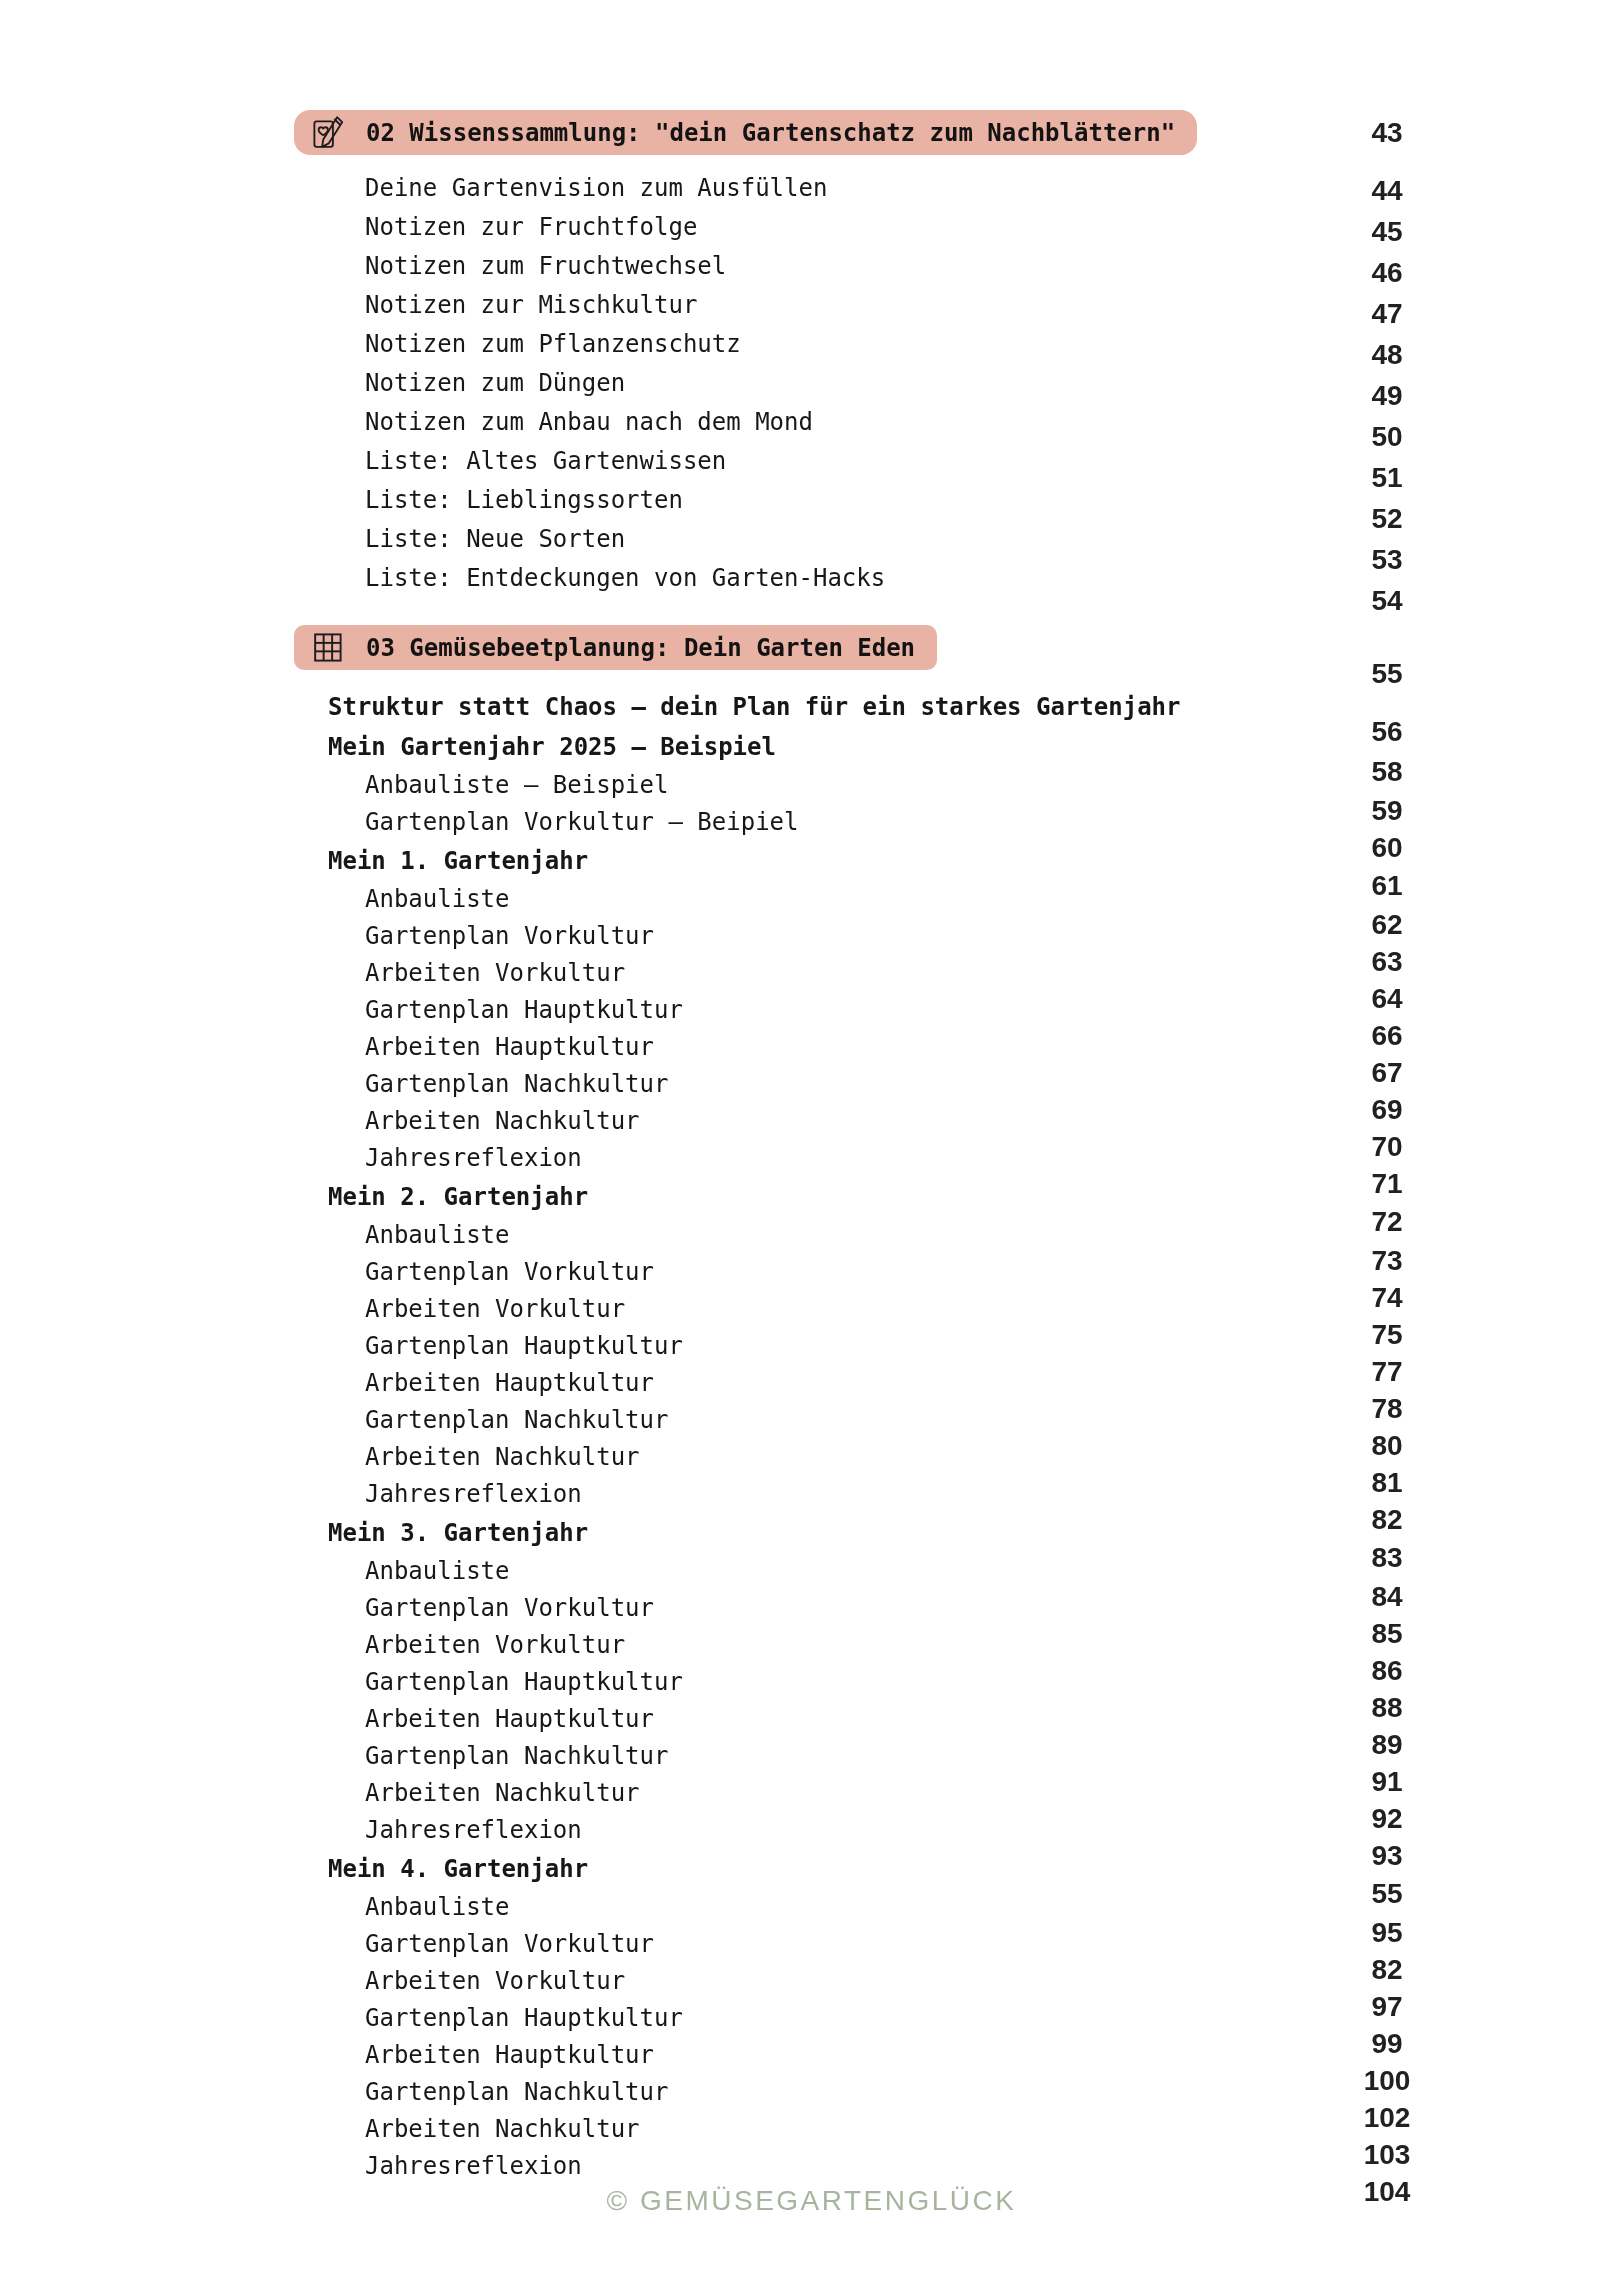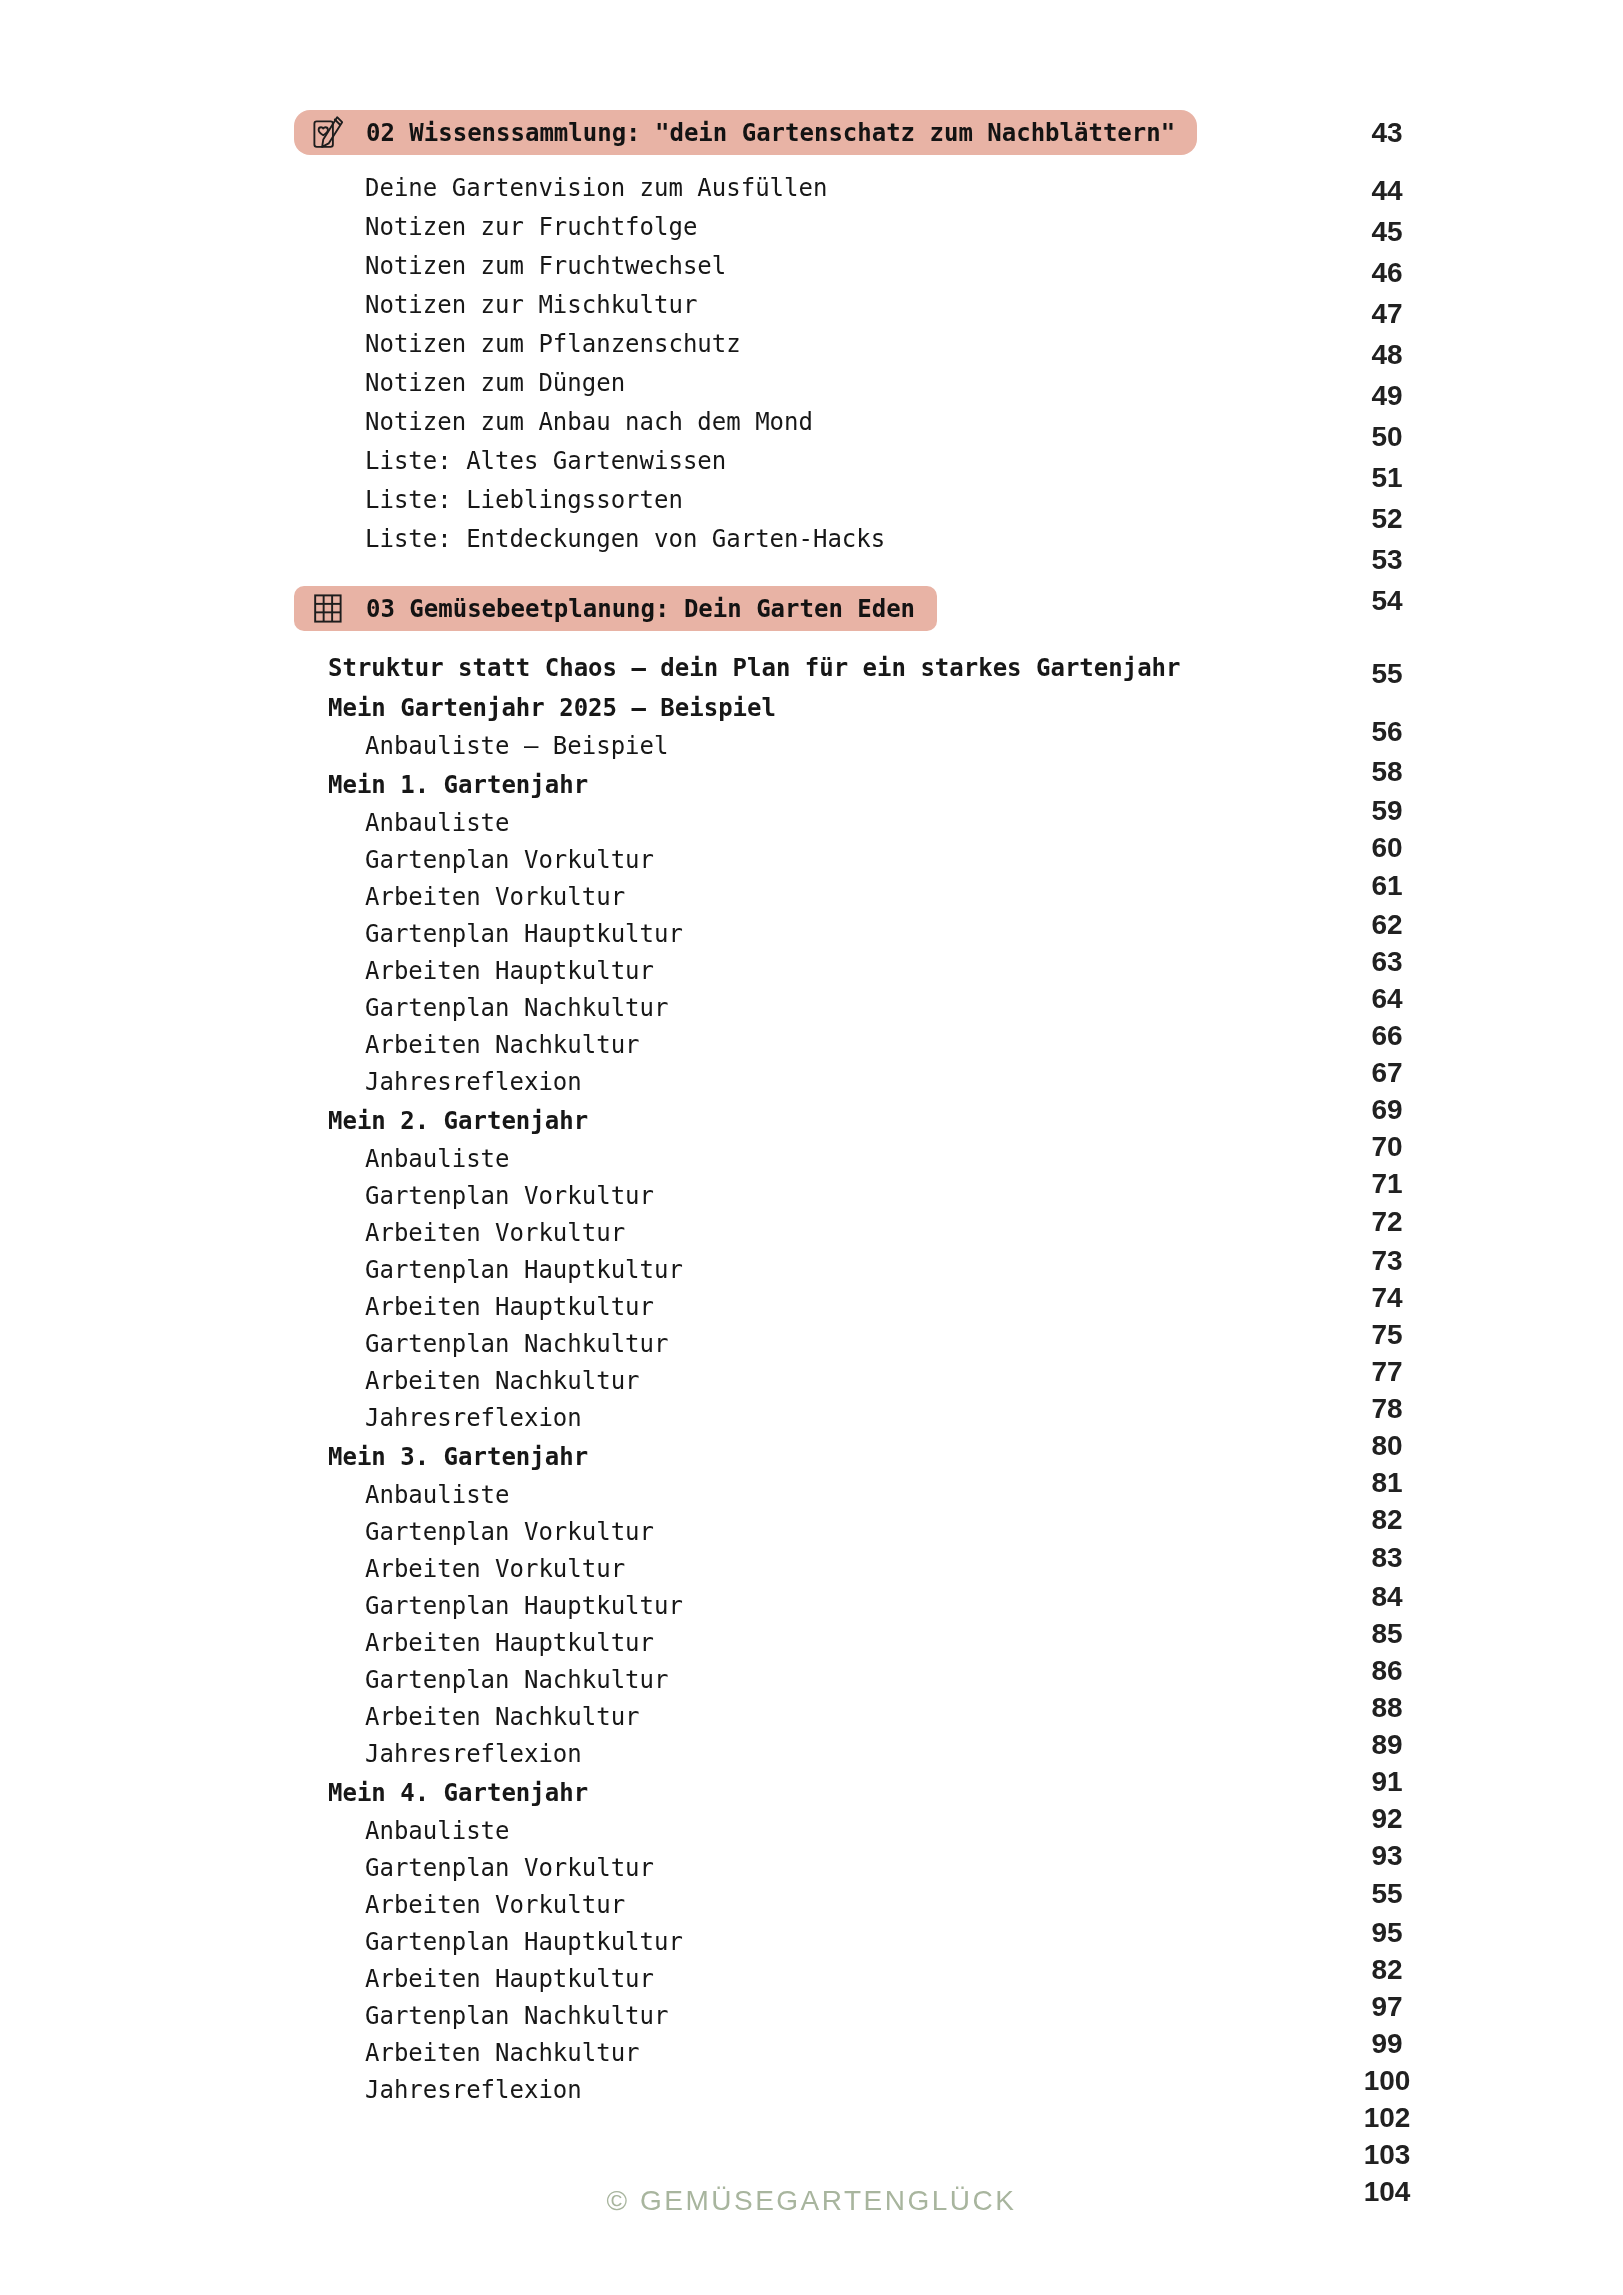--- a/index.html
+++ b/index.html
@@ -69,20 +69,23 @@
       <div class="lrow lr-s1">
         <span>Notizen zum Anbau nach dem Mond</span>
       </div>
       <div class="lrow lr-s1">
         <span>Liste: Altes Gartenwissen</span>
       </div>
       <div class="lrow lr-s1">
         <span>Liste: Lieblingssorten</span>
       </div>
       <div class="lrow lr-s1">
+        <span>Liste: Neue Sorten</span>
+      </div>
+      <div class="lrow lr-s1">
         <span>Liste: Entdeckungen von Garten-Hacks</span>
       </div>
       <div class="band second">
         <span class="band-icon">
           <svg width="37" height="37" viewBox="0 0 48 48" fill="none" stroke="#1d1d1d" stroke-width="2.5" stroke-linejoin="miter">
             <rect x="8" y="7" width="33" height="34"></rect>
             <line x1="19" y1="7" x2="19" y2="41"></line>
             <line x1="30" y1="7" x2="30" y2="41"></line>
             <line x1="8" y1="18" x2="41" y2="18"></line>
             <line x1="8" y1="29" x2="41" y2="29"></line>
@@ -91,20 +94,23 @@
         <span class="band-title">03 Gemüsebeetplanung: Dein Garten Eden</span>
       </div>
       <div class="lrow lr-bold">
         <span>Struktur statt Chaos – dein Plan für ein starkes Gartenjahr</span>
       </div>
       <div class="lrow lr-bold">
         <span>Mein Gartenjahr 2025 – Beispiel</span>
       </div>
       <div class="lrow lr-entry">
         <span>Anbauliste – Beispiel</span>
+      </div>
+      <div class="lrow lr-entry">
+        <span>Gartenplan Vorkultur – Beipiel</span>
       </div>
       <div class="lrow lr-bold">
         <span>Mein 1. Gartenjahr</span>
       </div>
       <div class="lrow lr-entry">
         <span>Anbauliste</span>
       </div>
       <div class="lrow lr-entry">
         <span>Gartenplan Vorkultur</span>
       </div>

